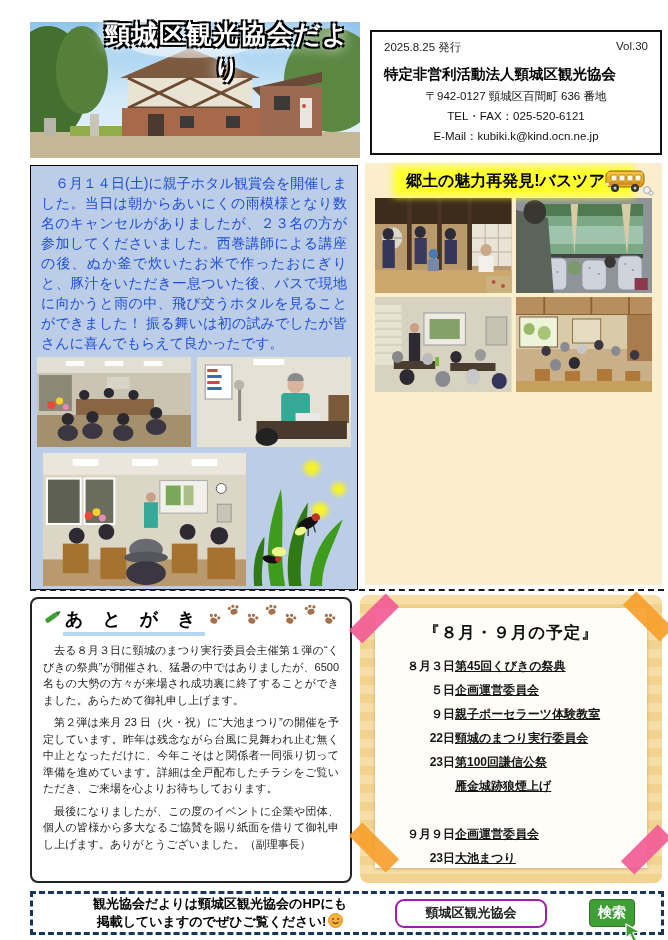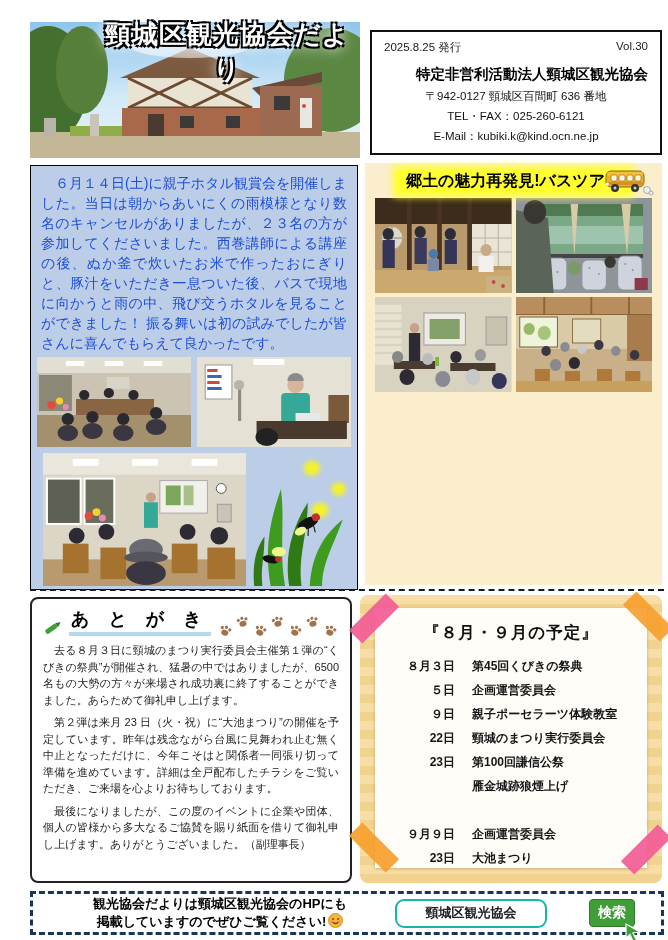--- a/index.html
+++ b/index.html
@@ -7,21 +7,21 @@
   .page{position:relative;width:668px;height:940px;background:#fff;overflow:hidden;}
 
   
   .hdr-photo{position:absolute;left:30px;top:22px;width:330px;height:136px;}
   .main-title{position:absolute;left:92px;top:17px;width:270px;text-align:center;
     font-size:26px;font-weight:800;color:#fff;letter-spacing:1px;
     text-shadow:-2px -2px 0 #000,2px -2px 0 #000,-2px 2px 0 #000,2px 2px 0 #000,0 0 12px #fff,0 0 18px #fff;}
   .info-box{position:absolute;left:370px;top:30px;width:292px;height:125px;border:2px solid #111;
     background:#fff;box-sizing:border-box;padding:8px 12px 6px;}
   .info-row{display:flex;justify-content:space-between;font-size:11.5px;color:#222;}
-  .org-name{text-align:right;font-size:14.5px;font-weight:800;margin-top:10px;color:#000;}
+  .org-name{text-align:left;font-size:14.5px;font-weight:800;margin-top:10px;color:#000;}
   .info-line{text-align:center;font-size:11.5px;margin-top:5px;color:#111;}
 
   
   .left-col{position:absolute;left:30px;top:165px;width:328px;height:425px;background:#bccde7;
     border:1px solid #000;box-sizing:border-box;}
   .right-col{position:absolute;left:365px;top:163px;width:297px;height:422px;background:#fbeecd;
     box-sizing:border-box;}
   .sec-title{ text-align:center;margin-top:8px;position:relative;}
   .hl{display:inline-block;background:#ffff2e;box-shadow:0 0 7px 5px #ffff2e;padding:0 8px;
     font-size:16px;font-weight:800;color:#000;}
@@ -34,54 +34,54 @@
   .photo-grid{display:grid;grid-template-columns:1fr 1fr;gap:4px;margin:6px 10px 0;}
   .photo-grid svg{display:block;width:100%;height:95px;}
   .bus-icon{position:absolute;right:8px;top:-6px;}
 
   
   .divider{position:absolute;left:30px;top:589px;width:634px;border-top:2.5px dashed #1a1a1a;}
 
   
   .atogaki{position:absolute;left:30px;top:597px;width:322px;height:286px;background:#fff;
     border:2px solid #222;border-radius:8px;box-sizing:border-box;padding:8px 11px 0;}
-  .ato-head{display:flex;align-items:flex-end;gap:6px;}
+  .ato-head{display:flex;align-items:flex-start;}
   .ato-title{font-size:18px;font-weight:800;letter-spacing:7px;color:#000;
     border-bottom:4px solid #b5d9f2;padding:0 2px 1px;white-space:nowrap;}
   .paws{flex:1;display:flex;justify-content:space-around;align-items:center;margin-bottom:4px;}
   .paws svg:nth-child(odd){transform:translateY(5px) rotate(18deg);}
   .paws svg:nth-child(even){transform:translateY(-4px) rotate(-12deg);}
   .ato-p{font-size:11px;line-height:1.5;text-align:justify;text-indent:1em;margin:6px 0 0;color:#1c1c1c;}
 
   
   .schedule{position:absolute;left:360px;top:595px;width:302px;height:288px;border-radius:8px;
     background:repeating-linear-gradient(180deg,#f7dda6 0 9px,#f2d28f 9px 18px);box-sizing:border-box;}
   .sch-card{position:absolute;left:15px;top:13px;right:15px;bottom:15px;background:#fffdf8;
     box-shadow:0 1px 3px rgba(120,90,30,.35);padding:10px 0 0;}
   .sch-title{text-align:center;font-size:16.5px;font-weight:700;letter-spacing:1px;color:#111;margin-top:4px;}
   .sch-list{margin-top:10px;}
   .sch-row{display:flex;font-size:12px;line-height:2.0;color:#151515;font-weight:600;}
   .s-date{width:80px;text-align:right;white-space:pre;}
-  .s-event{margin-left:17px;}
+  .s-event{margin-left:0;text-decoration:underline;}
   .gap{margin-top:24px;}
   .tape{position:absolute;width:52px;height:19px;opacity:.92;}
   .tape.pink{background:#f25c96;}
   .tape.orange{background:#f6a02d;}
   .tp-tl{left:-12px;top:14px;transform:rotate(-45deg);}
   .tp-tr{right:-12px;top:12px;transform:rotate(45deg);}
   .tp-bl{left:-12px;bottom:26px;transform:rotate(45deg);}
   .tp-br{right:-10px;bottom:24px;transform:rotate(-45deg);}
 
   
   .footer{position:absolute;left:30px;top:891px;width:634px;height:44px;border:3px dashed #17365d;
     box-sizing:border-box;display:flex;align-items:center;padding:0 12px;background:#fff;}
   .foot-text{flex:1;text-align:center;font-size:13px;font-weight:800;color:#000;line-height:1.35;}
   .foot-text .smiley{vertical-align:-2px;margin-left:2px;}
   .search-area{display:flex;align-items:center;gap:8px;position:relative;margin-right:14px;}
-  .search-pill{border:2px solid #14b8a6;border-radius:9px;background:#fff;width:148px;height:25px;
+  .search-pill{border:2px solid #a21caf;border-radius:9px;background:#fff;width:148px;height:25px;
     display:flex;align-items:center;justify-content:center;font-size:13px;color:#222;font-weight:600;}
   .search-btn{background:#3f9e35;border:1px solid #2e7a26;border-radius:4px;color:#fff;font-weight:800;
     font-size:14px;width:44px;height:26px;display:flex;align-items:center;justify-content:center;margin-left:34px;}
   .cursor-arrow{position:absolute;right:-8px;bottom:-15px;}
 </style>
 </head>
 <body>
 
 <div class="page">
 
@@ -125,21 +125,21 @@
   </svg>
   <div class="main-title">頸城区観光協会だより</div>
 
   <div class="info-box">
     <div class="info-row">
       <span>2025.8.25 発行</span>
       <span>Vol.30</span>
     </div>
     <div class="org-name">特定非営利活動法人頸城区観光協会</div>
     <div class="info-line">〒942-0127 頸城区百間町 636 番地</div>
-    <div class="info-line">TEL・FAX：025-260-6121</div>
+    <div class="info-line">TEL・FAX：025-520-6121</div>
     <div class="info-line">E-Mail：kubiki.k@kind.ocn.ne.jp</div>
   </div>
 
   <section class="left-col">
     <p class="body-text indent">６月１４日(土)に親子ホタル観賞会を開催しました。当日は朝からあいにくの雨模様となり数名のキャンセルがありましたが、２３名の方が参加してくださいました。西巻講師による講座の後、ぬか釜で炊いたお米で作ったおにぎりと、豚汁をいただき一息ついた後、バスで現地に向かうと雨の中、飛び交うホタルを見ることができました！ 振る舞いは初の試みでしたが皆さんに喜んでもらえて良かったです。</p>
 
     <div class="photo-row">
       <svg width="155" height="90" viewBox="0 0 150 90" preserveAspectRatio="none">
         <rect width="150" height="90" fill="#ccc4b2"></rect>
         <rect width="150" height="16" fill="#e3ded2"></rect>

